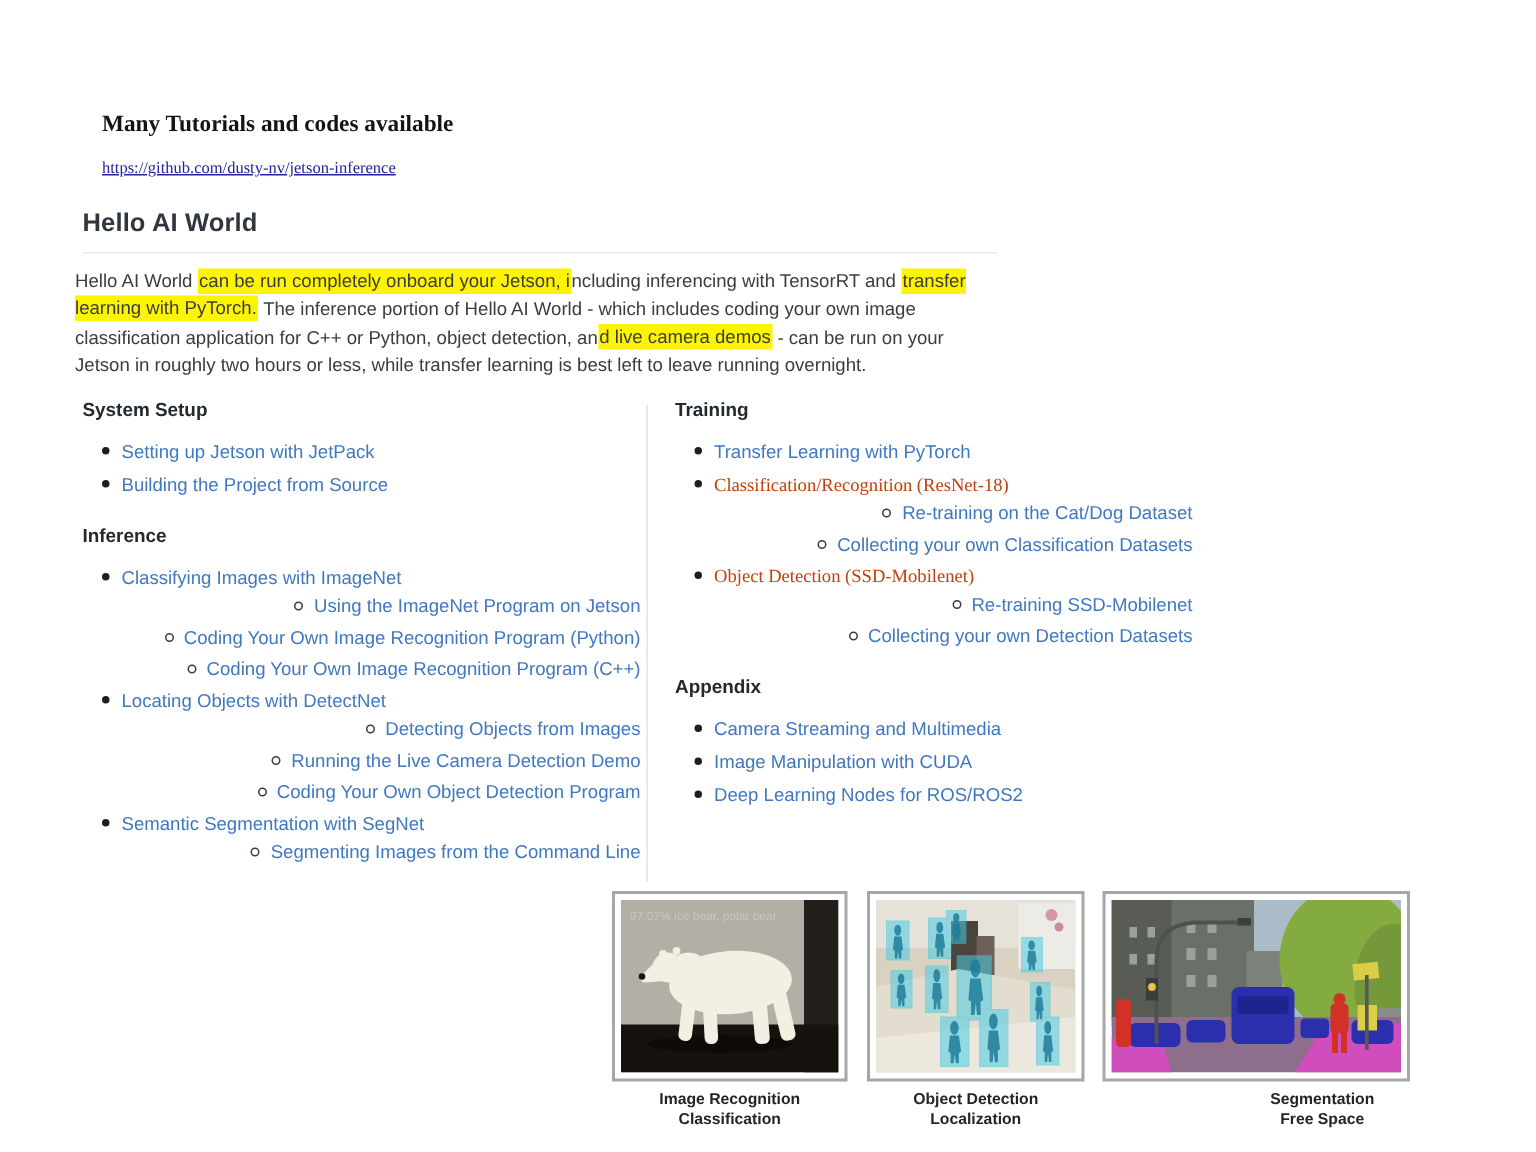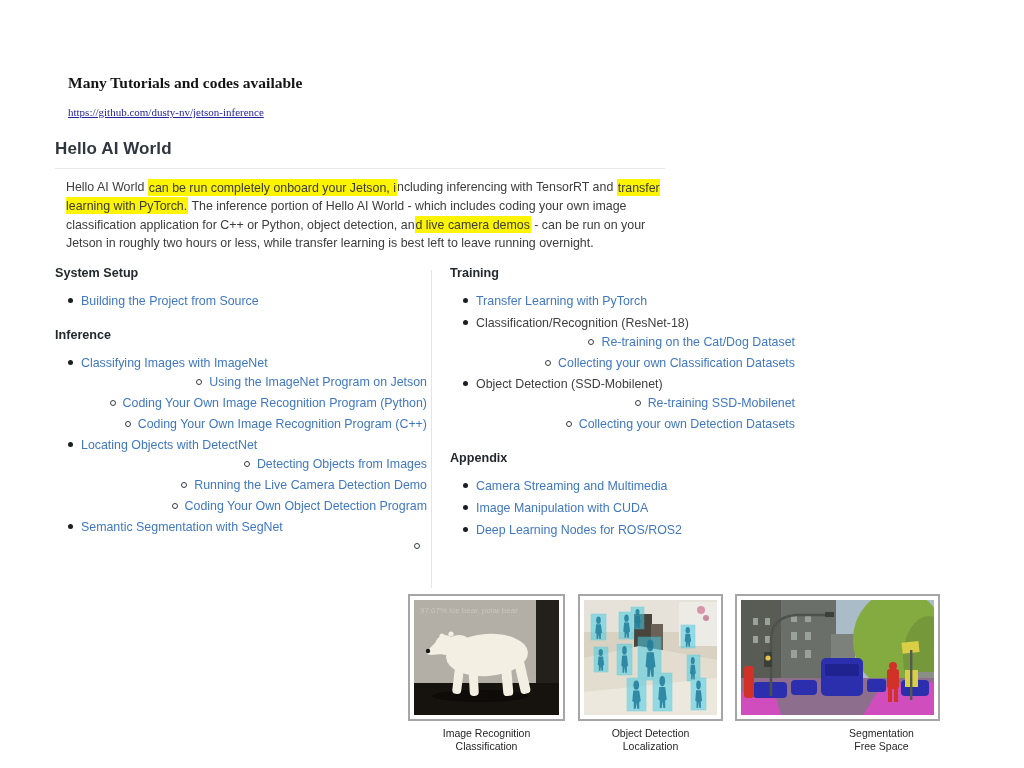--- a/index.html
+++ b/index.html
@@ -19,85 +19,86 @@
   }
   
   .readme-heading{
     position:absolute;left:55px;top:139px;
     font-size:17px;font-weight:600;color:#2f363d;letter-spacing:.1px;
   }
   .readme-rule{
     position:absolute;left:55px;top:168px;width:610px;height:1px;background:var(--rule);
   }
   .intro{
-    position:absolute;left:66px;top:178px;width:614px;margin:0;
+    position:absolute;left:50px;top:178px;width:614px;margin:0;
     font-size:12.4px;line-height:18.8px;color:var(--body-text);
   }
   .intro mark{background:var(--highlight);color:inherit;padding:1.5px 1px;}
   
   .toc-col{position:absolute;top:266px;}
   .toc-left{left:55px;width:372px;}
   .toc-right{left:450px;width:345px;}
   .toc-divider{position:absolute;left:431px;top:270px;width:1px;height:318px;background:#e1e4e8;}
   .toc-heading{font-size:12.6px;font-weight:bold;color:var(--heading);margin:0 0 14px;}
   .toc-list{list-style:none;margin:0 0 20px;padding:0 0 0 13px;}
   .toc-list li{font-size:12.4px;line-height:14px;margin:0 0 8px;white-space:nowrap;}
   .toc-sublist{list-style:none;margin:-3px 0 2px;padding:0 0 0 20px;}
   .toc-sublist li{margin:0 0 7px;text-align:right;}
   .bullet{display:inline-block;width:5px;height:5px;border-radius:50%;
           background:#1b1f23;margin:0 8px 2px 0;vertical-align:middle;}
   .circle{display:inline-block;width:4px;height:4px;border-radius:50%;
           border:1.5px solid #383d42;margin:0 7px 2px 0;vertical-align:middle;}
   .toc-link{color:var(--link-blue);text-decoration:none;cursor:pointer;}
-  .toc-plain{color:#404040;}
+  .toc-plain{color:#c2410c;font-family:Liberation Serif, serif;}
   
   .panel{position:absolute;top:594px;height:127px;background:#fff;
          border:2px solid #a6a6a6;padding:4px;box-sizing:border-box;}
   .panel svg{display:block;width:100%;height:100%;}
   .panel-1{left:408px;width:157px;}
   .panel-2{left:578px;width:145px;}
   .panel-3{left:735px;width:205px;}
   .caption{position:absolute;top:727px;text-align:center;
-           font-size:10.5px;font-weight:normal;line-height:13px;color:#252525;}
+           font-size:10.5px;font-weight:bold;line-height:13px;color:#252525;}
   .caption-1{left:408px;width:157px;}
   .caption-2{left:578px;width:145px;}
   .caption-3{left:779px;width:205px;}
 </style>
 </head>
 <body>
 
 <div class="slide-title">Many Tutorials and codes available</div>
 <a class="slide-link" href="#">https://github.com/dusty-nv/jetson-inference</a>
 
 <div class="readme-heading">Hello AI World</div>
 <div class="readme-rule"></div>
 <p class="intro"><span>Hello AI World </span><mark>can be run completely onboard your Jetson, i</mark><span>ncluding inferencing with TensorRT and </span><mark>transfer learning with PyTorch.</mark><span> The inference portion of Hello AI World - which includes coding your own image classification application for C++ or Python, object detection, an</span><mark>d live camera demos</mark><span> - can be run on your Jetson in roughly two hours or less, while transfer learning is best left to leave running overnight.</span></p>
 
 <div class="toc-col toc-left">
     <div class="toc-heading">System Setup</div>
     <ul class="toc-list">
+      <li><span class="bullet"></span><a class="toc-link" href="#">Setting up Jetson with JetPack</a></li>
       <li><span class="bullet"></span><a class="toc-link" href="#">Building the Project from Source</a></li>
     </ul>
     <div class="toc-heading">Inference</div>
     <ul class="toc-list">
       <li><span class="bullet"></span><a class="toc-link" href="#">Classifying Images with ImageNet</a></li>
       <ul class="toc-sublist">
         <li><span class="circle"></span><a class="toc-link" href="#">Using the ImageNet Program on Jetson</a></li>
         <li><span class="circle"></span><a class="toc-link" href="#">Coding Your Own Image Recognition Program (Python)</a></li>
         <li><span class="circle"></span><a class="toc-link" href="#">Coding Your Own Image Recognition Program (C++)</a></li>
       </ul>
       <li><span class="bullet"></span><a class="toc-link" href="#">Locating Objects with DetectNet</a></li>
       <ul class="toc-sublist">
         <li><span class="circle"></span><a class="toc-link" href="#">Detecting Objects from Images</a></li>
         <li><span class="circle"></span><a class="toc-link" href="#">Running the Live Camera Detection Demo</a></li>
         <li><span class="circle"></span><a class="toc-link" href="#">Coding Your Own Object Detection Program</a></li>
       </ul>
       <li><span class="bullet"></span><a class="toc-link" href="#">Semantic Segmentation with SegNet</a></li>
       <ul class="toc-sublist">
-        <li><span class="circle"></span></li>
+        <li><span class="circle"></span><a class="toc-link" href="#">Segmenting Images from the Command Line</a></li>
       </ul>
     </ul>
   </div>
 <div class="toc-divider"></div>
 <div class="toc-col toc-right">
     <div class="toc-heading">Training</div>
     <ul class="toc-list">
       <li><span class="bullet"></span><a class="toc-link" href="#">Transfer Learning with PyTorch</a></li>
       <li><span class="bullet"></span><span class="toc-plain">Classification/Recognition (ResNet-18)</span></li>
       <ul class="toc-sublist">

